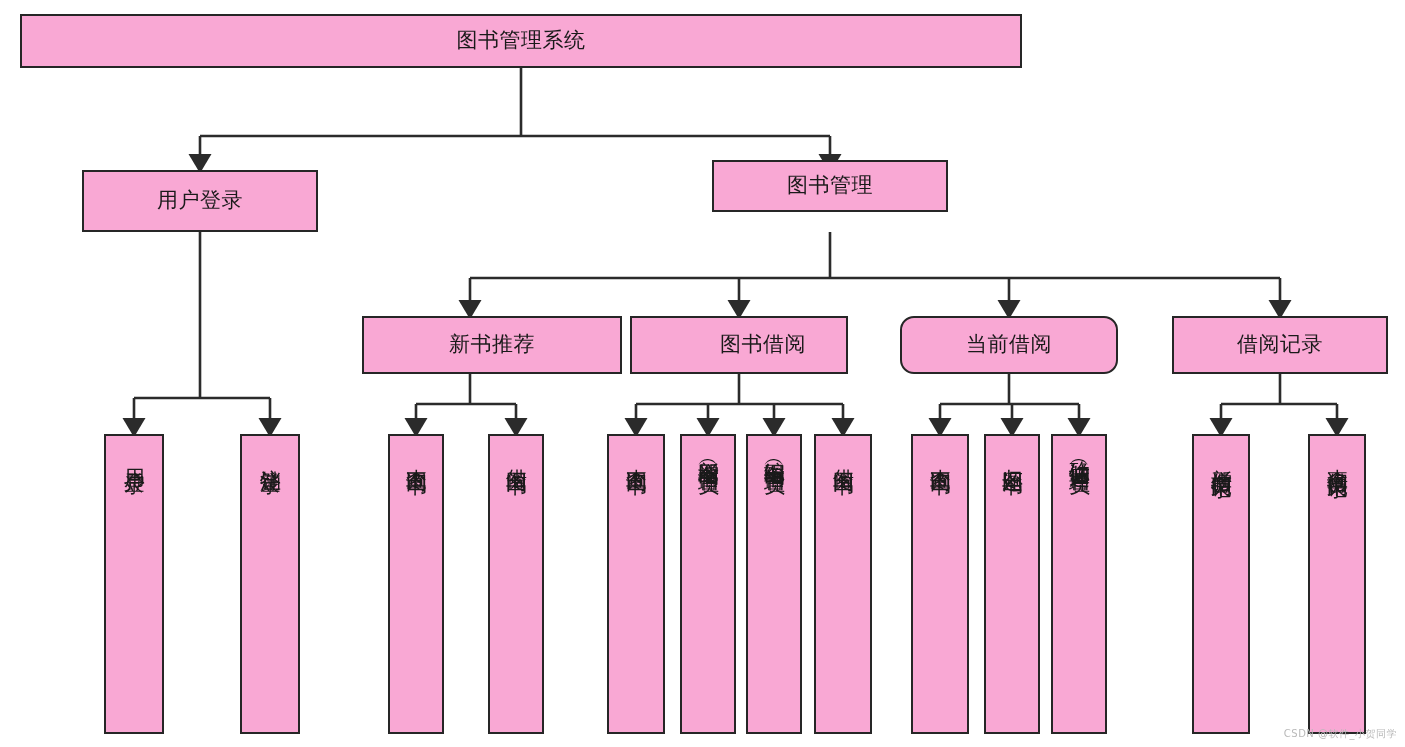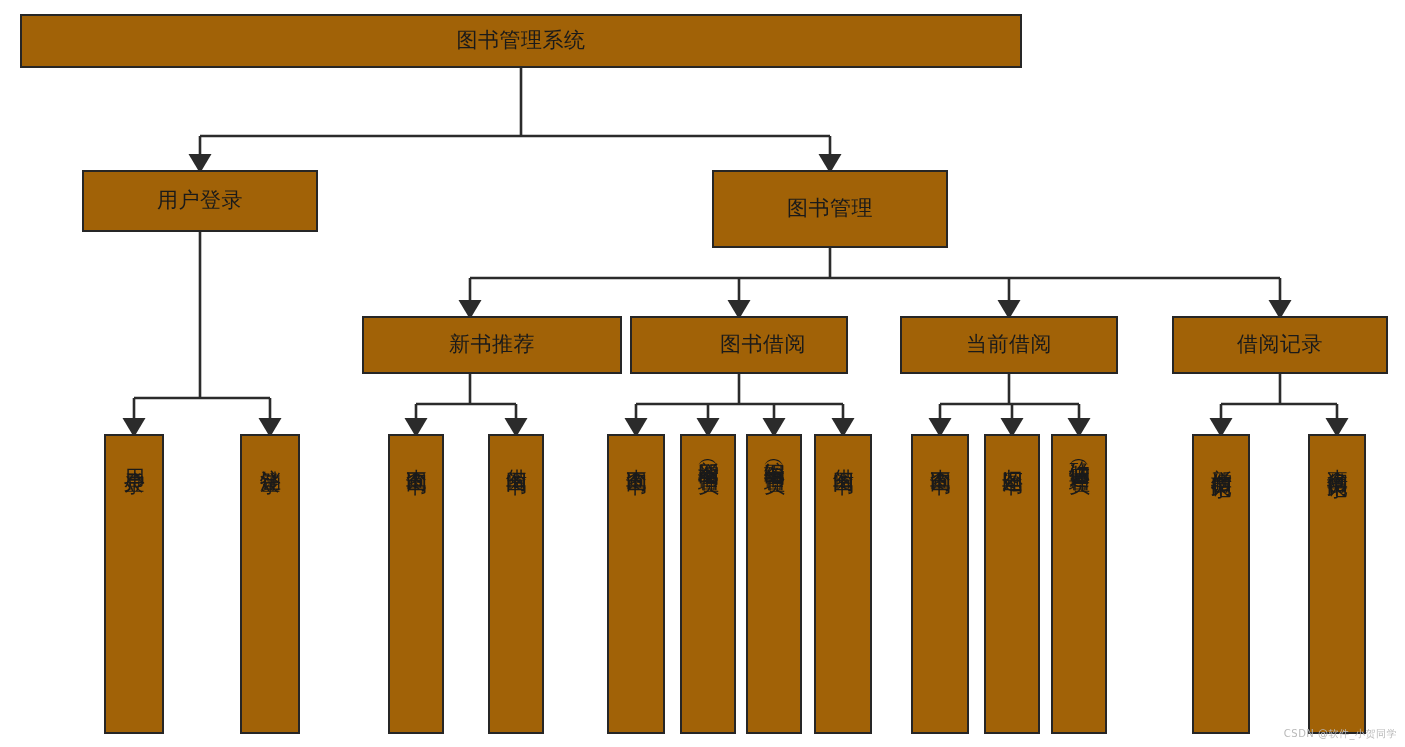--- a/index.html
+++ b/index.html
@@ -23,21 +23,21 @@
     left: 0;
     top: 0;
     width: 1405px;
     height: 747px;
     pointer-events: none;
   }
   .node {
     position: absolute;
     box-sizing: border-box;
     border: 2px solid #262626;
-    background: #a16207;
+    background: #f9a8d4;
     display: flex;
     align-items: center;
     justify-content: center;
     color: #1a1a1a;
     z-index: 2;
   }
   .node .lbl {
     font-size: 21px;
     line-height: 1.12;
     letter-spacing: 0.5px;
@@ -128,31 +128,31 @@
     </g>
   </svg>
 
   <div class="node root" style="left:20px; top:14px; width:1002px; height:54px;">
     <span class="lbl">图书管理系统</span>
   </div>
 
   <div class="node level2" style="left:82px; top:170px; width:236px; height:62px;">
     <span class="lbl">用户登录</span>
   </div>
-  <div class="node level2" style="left:712px; top:170px; width:236px; height:78px;">
+  <div class="node level2" style="left:712px; top:160px; width:236px; height:52px;">
     <span class="lbl">图书管理</span>
   </div>
 
   <div class="node level3" style="left:362px; top:316px; width:260px; height:58px;">
     <span class="lbl">新书推荐</span>
   </div>
   <div class="node level3" style="left:630px; top:316px; width:218px; height:58px;padding-left:48px;">
     <span class="lbl">图书借阅</span>
   </div>
-  <div class="node level3" style="left:900px; top:316px; width:218px; height:58px;">
+  <div class="node level3" style="left:900px; top:316px; width:218px; height:58px;border-radius:14px;">
     <span class="lbl">当前借阅</span>
   </div>
   <div class="node level3" style="left:1172px; top:316px; width:216px; height:58px;text-align:center;">
     <span class="lbl">借阅记录</span>
   </div>
 
   <div class="node leaf" style="left:104px; top:434px; width:60px; height:300px;">
     <span class="lbl">用户登录</span>
   </div>
   <div class="node leaf" style="left:240px; top:434px; width:60px; height:300px;">

